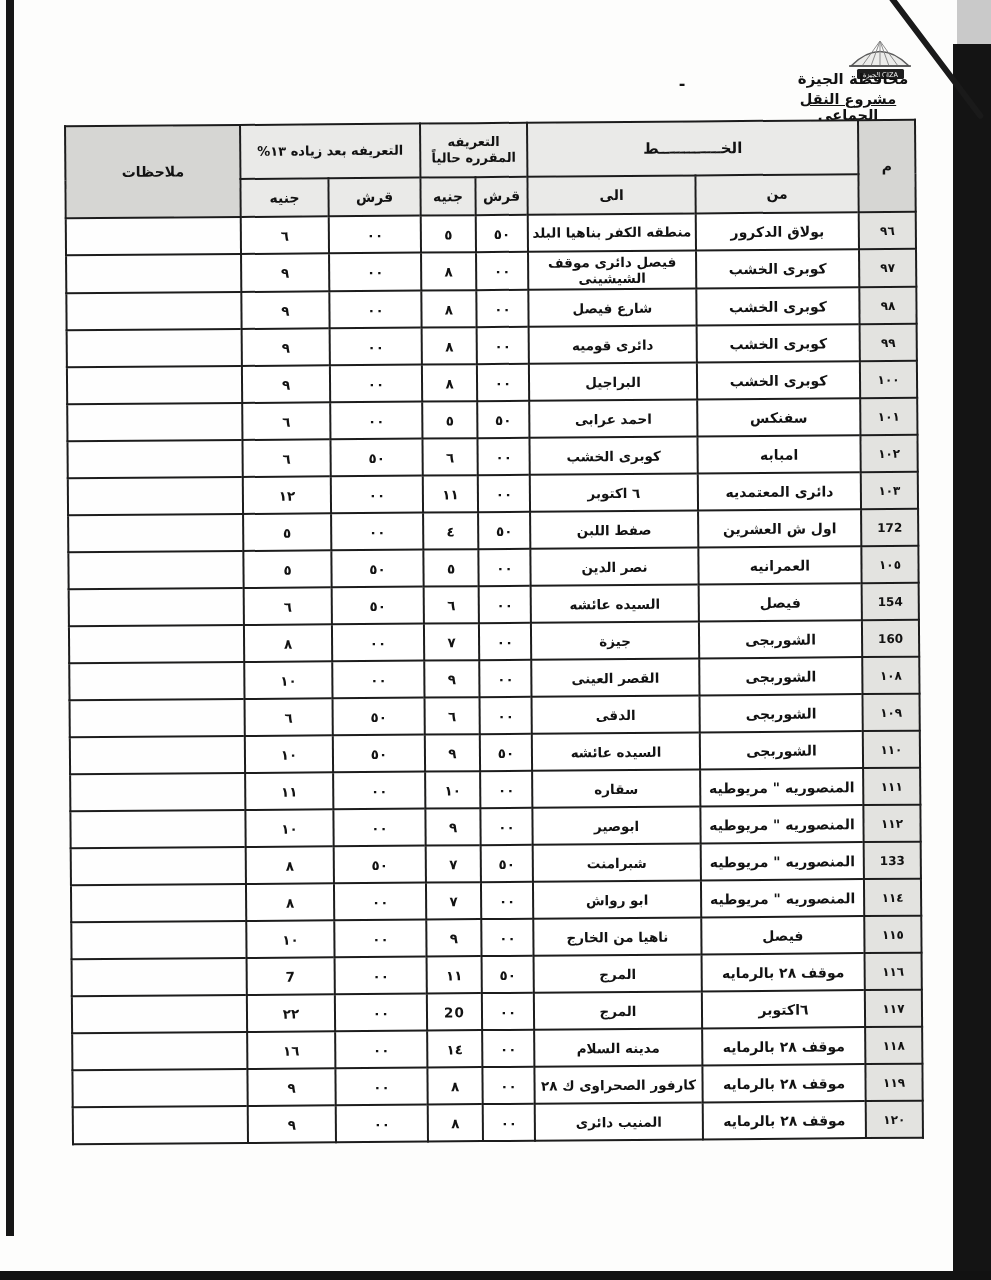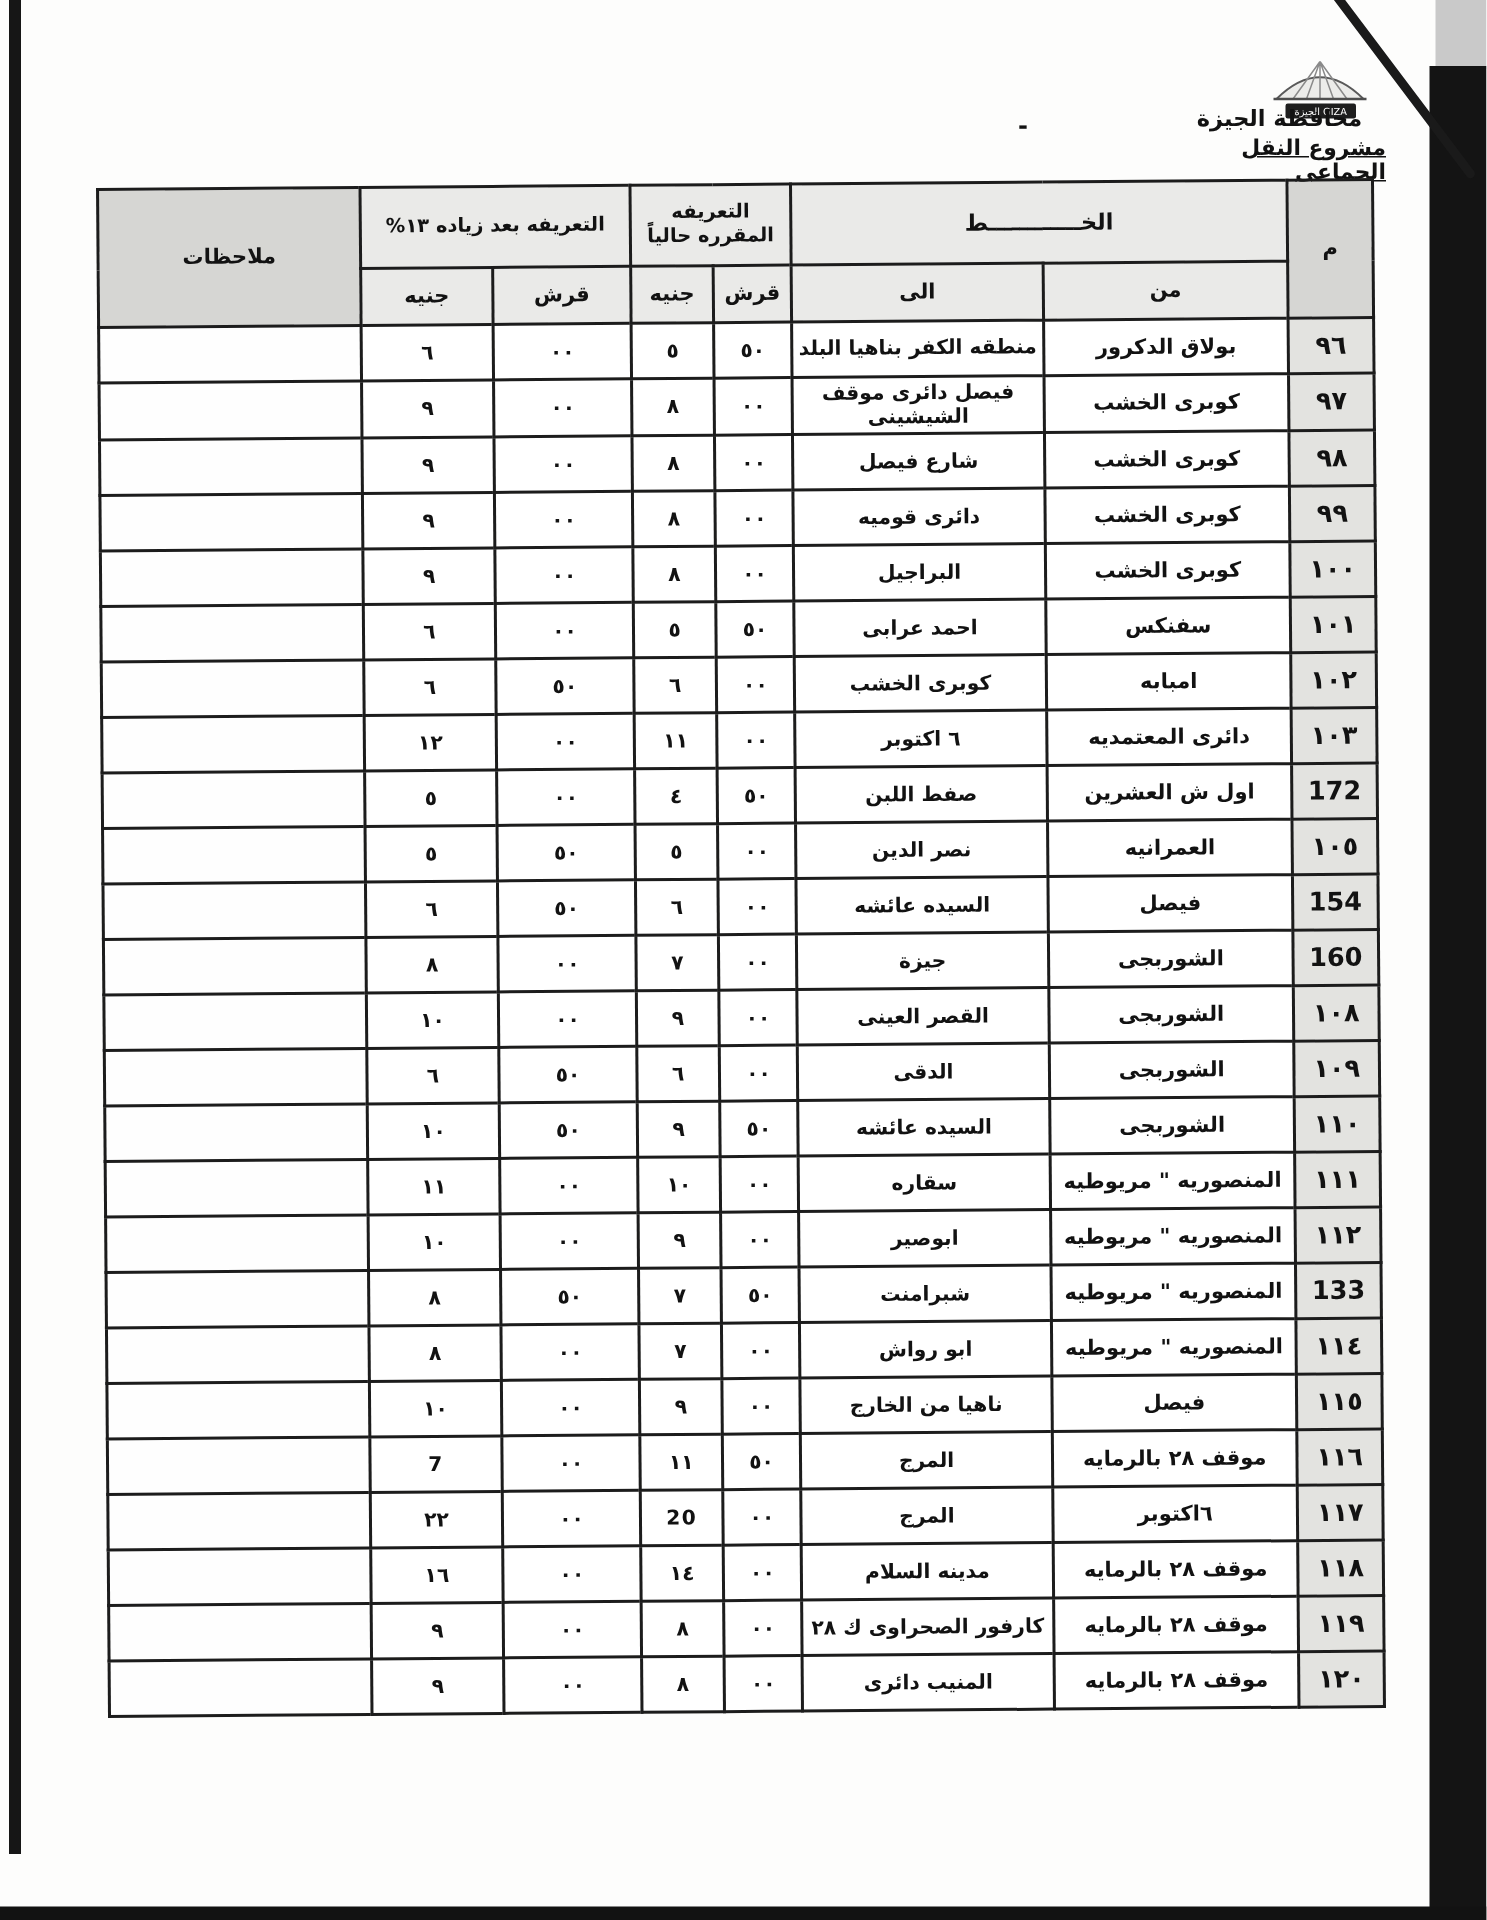--- a/index.html
+++ b/index.html
@@ -14,37 +14,37 @@
   .left-strip{position:absolute;left:6px;top:0;width:8px;height:1236px;background:#161616;}
   .right-gray{position:absolute;left:957px;top:0;width:34px;height:46px;background:#c9c9c9;}
   .right-band{position:absolute;left:953px;top:44px;width:38px;height:1236px;background:#141414;}
   .bottom-band{position:absolute;left:0;top:1271px;width:991px;height:9px;background:#121212;}
   .diag-line{position:absolute;left:884px;top:-8px;width:6px;height:158px;background:#1a1a1a;
     transform:rotate(-37deg);transform-origin:top center;border-radius:3px;}
   
   .logo-box{position:absolute;left:842px;top:36px;width:76px;height:50px;}
   .org1{position:absolute;left:788px;top:70px;width:130px;text-align:center;
     font-size:15px;font-weight:bold;}
-  .org2{position:absolute;left:772px;top:91px;width:152px;text-align:right;
+  .org2{position:absolute;left:772px;top:91px;width:152px;text-align:center;
     font-size:14.5px;font-weight:bold;text-decoration:underline;}
   .stray-dash{position:absolute;left:672px;top:74px;width:20px;text-align:center;
     font-size:16px;font-weight:bold;}
   
   .table-wrap{position:absolute;left:70px;top:122px;width:850px;transform:rotate(-0.45deg);}
   table{border-collapse:collapse;table-layout:fixed;width:850px;direction:rtl;}
   th,td{border:2px solid #1c1c1c;text-align:center;vertical-align:middle;
     font-weight:bold;overflow:hidden;padding:2px 3px;}
   thead tr:first-child th{height:48px;}
   thead tr:last-child th{height:32px;}
   th{font-size:14px;background:#eaeae8;}
   th.shade{background:#d6d6d3;}
   th.hdr-sm{font-size:13px;line-height:1.25;}
   th.hdr-line{font-size:15px;}
   tbody td{height:31px;font-size:14px;background:#fff;}
-  tbody td:first-child{background:#e3e3e0;font-size:17px;}
+  tbody td:first-child{background:#e3e3e0;font-size:12px;}
   tbody td:nth-child(2){font-size:14px;}
   tbody td:nth-child(3){font-size:13.5px;line-height:1.2;}
   tbody td:nth-child(n+4):nth-child(-n+7){font-size:13.5px;letter-spacing:1px;}
   tbody td:last-child{background:#fefefe;}
 </style>
 </head>
 <body>
 
 <div class="left-strip"></div>
 <div class="right-gray"></div>

